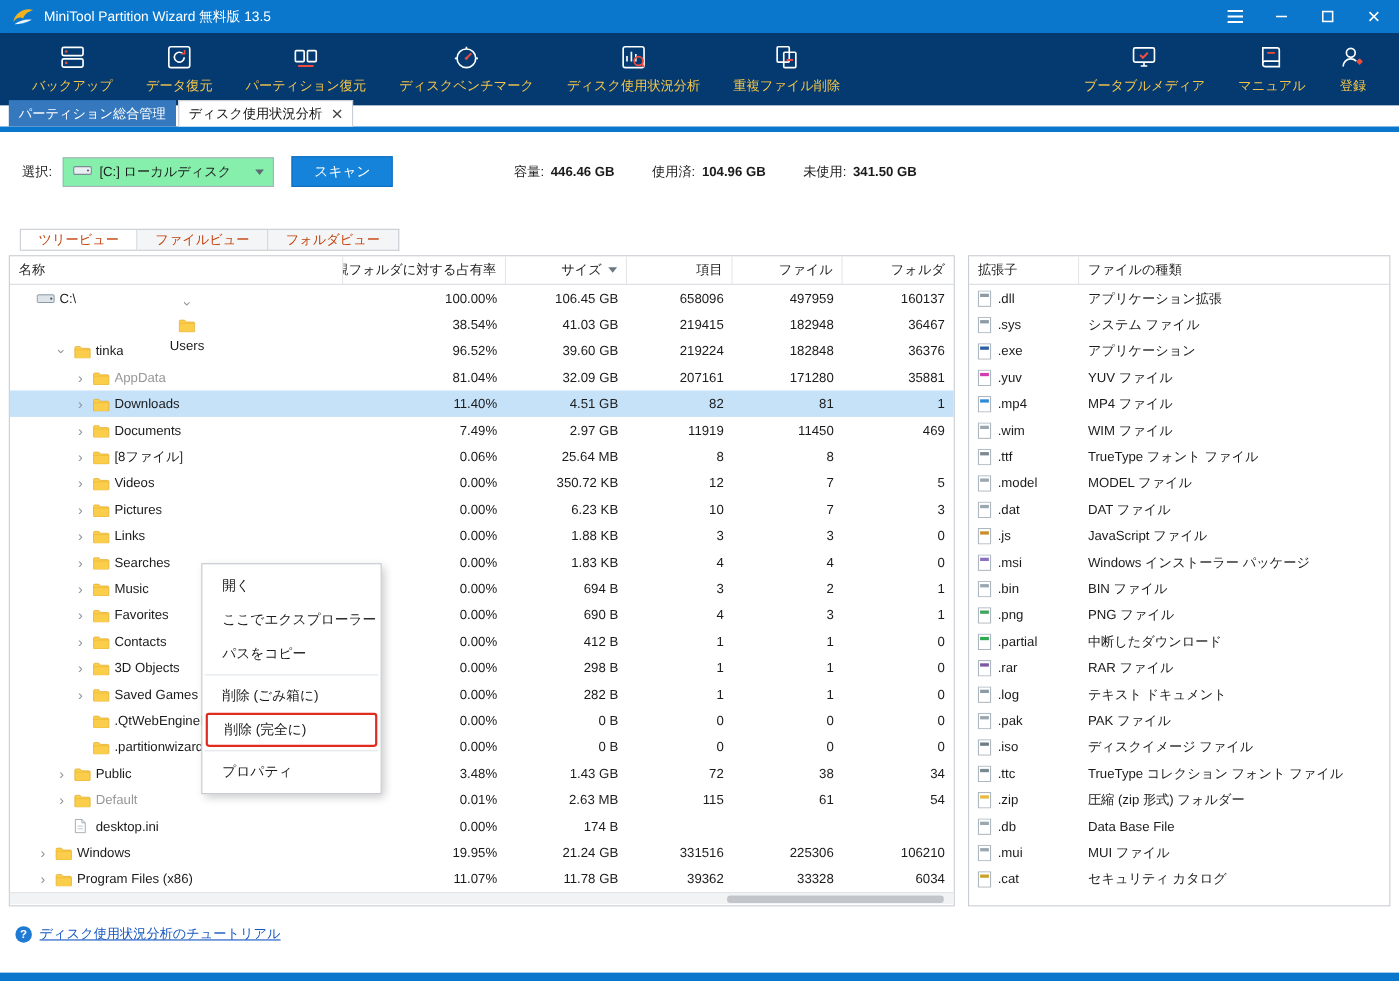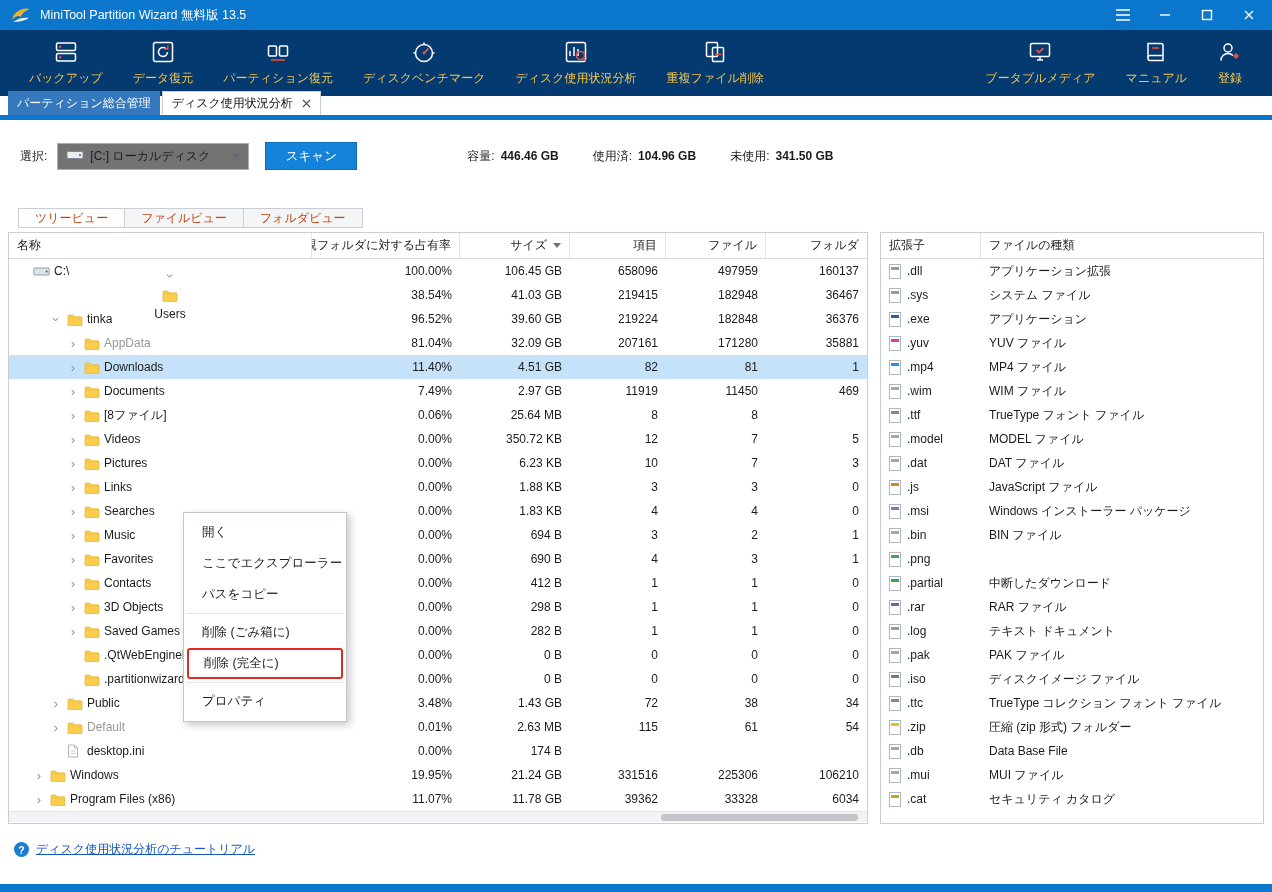--- a/index.html
+++ b/index.html
@@ -21,21 +21,21 @@
 .tool-lb{color:#F5C64A;font-size:12px;white-space:nowrap}
 
 .tabstrip{height:24px;background:#fff;border-bottom:5px solid #0A77CC;display:flex;align-items:flex-end;padding-left:8px;gap:2px;flex:0 0 auto}
 .ttab{height:24px;display:flex;align-items:center;padding:0 9px;font-size:12px;cursor:pointer;gap:9px;white-space:nowrap}
 .ttab.blue{background:#3578BE;color:#fff}
 .ttab.active{background:#fff;color:#111;border:1px solid #C9CED4;border-bottom:none}
 .tab-x{display:flex;align-items:center;cursor:pointer}
 
 .content{flex:1 1 auto;position:relative;padding:0 8px;background:#fff;overflow:hidden}
 .scanbar{margin-top:21px;height:30px;display:flex;align-items:center;gap:10px;padding-left:12px}
-.combo{width:192px;height:27px;border:1px solid #A8B0B8;background:#737373;display:flex;align-items:center;padding:0 8px;gap:6px;cursor:pointer}
+.combo{width:192px;height:27px;border:1px solid #A8B0B8;background:#86efac;display:flex;align-items:center;padding:0 8px;gap:6px;cursor:pointer}
 .combo .caret{margin-left:auto;width:0;height:0;border-left:4px solid transparent;border-right:4px solid transparent;border-top:5px solid #5F6A75}
 .scan-btn{width:92px;height:28px;background:#1583DA;color:#fff;border:1px solid #0F6FBE;font-size:12.5px;margin-left:6px;cursor:pointer;font-family:inherit}
 .stats{display:flex;gap:34px;margin-left:100px}
 .stat{display:flex;gap:6px;align-items:center;white-space:nowrap}
 .stat-v{font-weight:bold}
 
 .view-tabs{margin-top:37px;display:flex;padding-left:10px}
 .vtab{height:20px;display:flex;align-items:center;padding:0 16px;border:1px solid #C9CED4;border-left:none;background:#F4F5F6;cursor:pointer;color:#c2410c;white-space:nowrap}
 .vtab:first-child{border-left:1px solid #C9CED4}
 .vtab.active{background:#fff}
@@ -785,20 +785,21 @@
                 <span class="ext-ic" style="--c: #9AA7B0;"></span>
                 <span>.bin</span>
               </div>
               <div class="e-type">BIN ファイル</div>
             </div>
             <div class="erow">
               <div class="e-ext">
                 <span class="ext-ic" style="--c: #3FA45C;"></span>
                 <span>.png</span>
               </div>
+              <div class="e-type">PNG ファイル</div>
             </div>
             <div class="erow">
               <div class="e-ext">
                 <span class="ext-ic" style="--c: #2FA84F;"></span>
                 <span>.partial</span>
               </div>
               <div class="e-type">中断したダウンロード</div>
             </div>
             <div class="erow">
               <div class="e-ext">

